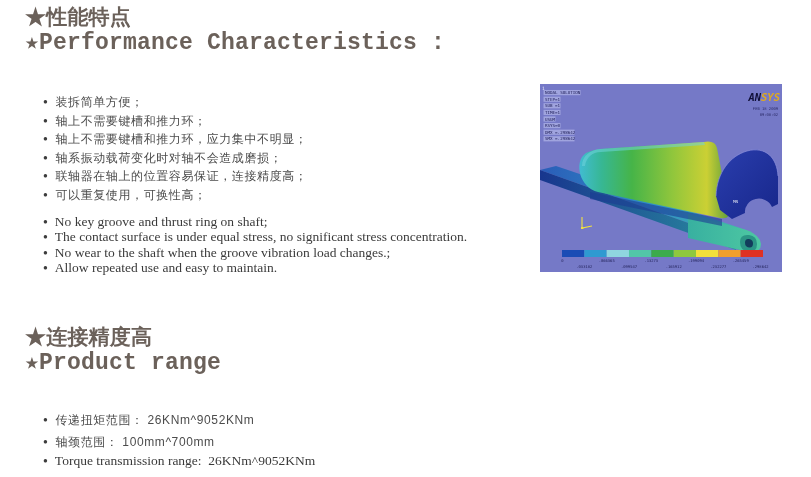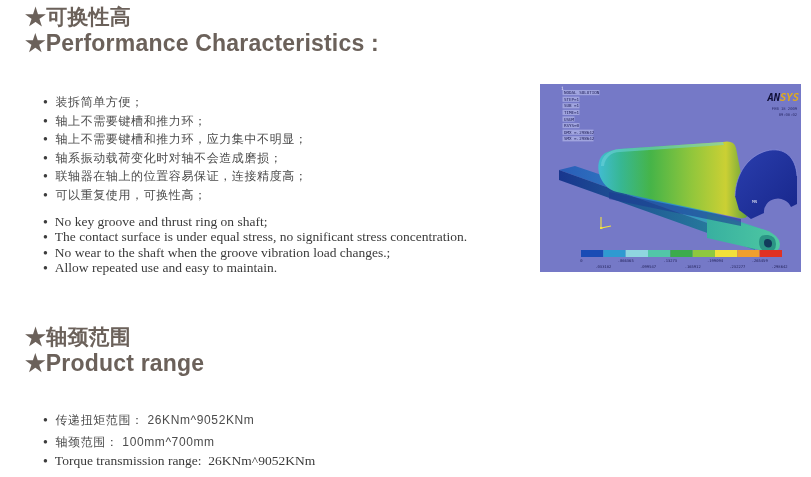--- a/index.html
+++ b/index.html
@@ -7,44 +7,44 @@
     width:811px;height:477px;position:relative;background:#ffffff;
     overflow:hidden;font-family:"Liberation Sans",sans-serif;
   }
   .abs{position:absolute;}
   .title{
     left:25px;color:#6b615a;font-weight:bold;
     font-family:"Liberation Sans",sans-serif;line-height:1.05;
     letter-spacing:0.2px;white-space:pre;
   }
   .title.zh{font-size:21px;}
-  .title.en{font-size:23px;}
+  .title.en{font-size:23px;font-family:Liberation Mono, monospace;}
   ul.blist{list-style:none;margin:16px;padding:0;left:27px;}
   ul.blist li{white-space:pre;}
   ul.zh-list li{
     font-size:12px;color:#4c4c4c;line-height:17.6px;letter-spacing:0.6px;
     font-family:"Liberation Sans",sans-serif;
   }
   ul.en-list li{
     font-size:13.5px;color:#3a3a3a;line-height:15.4px;
     font-family:"Liberation Serif","DejaVu Serif",serif;
   }
   ul.zh-range li{line-height:21px;}
   ul.en-range li{line-height:16px;}
   .dot{font-size:8px;vertical-align:2px;margin-right:7px;color:#3c3c3c;}
   .ansys-box{
-    left:540px;top:84px;width:219px;height:188px;background:#7579c7;padding-left:19px;
+    left:540px;top:84px;width:219px;height:188px;background:#7579c7;
   }
   .ansys-box svg{display:block;}
   text{font-family:"DejaVu Sans Mono",monospace;}
 </style>
 </head>
 <body>
 
-<div class="abs title zh" style="top:6px">★可换性高</div>
+<div class="abs title zh" style="top:6px">★性能特点</div>
 <div class="abs title en" style="top:31px">★Performance Characteristics :</div>
 
 <ul class="abs blist zh-list" style="top:77px">
   <li><span class="dot">●</span><span>装拆简单方便；</span></li>
   <li><span class="dot">●</span><span>轴上不需要键槽和推力环；</span></li>
   <li><span class="dot">●</span><span>轴上不需要键槽和推力环，应力集中不明显；</span></li>
   <li><span class="dot">●</span><span>轴系振动载荷变化时对轴不会造成磨损；</span></li>
   <li><span class="dot">●</span><span>联轴器在轴上的位置容易保证，连接精度高；</span></li>
   <li><span class="dot">●</span><span>可以重复使用，可换性高；</span></li>
 </ul>
@@ -154,21 +154,21 @@
     <text x="200.7" y="178" text-anchor="middle">.265459</text>
     <text x="44.3" y="184" text-anchor="middle">.033182</text>
     <text x="89.0" y="184" text-anchor="middle">.099547</text>
     <text x="133.7" y="184" text-anchor="middle">.165912</text>
     <text x="178.3" y="184" text-anchor="middle">.232277</text>
     <text x="220.5" y="184" text-anchor="middle">.298642</text>
   </g>
 </svg>
 </div>
 
-<div class="abs title zh" style="top:326px">★轴颈范围</div>
+<div class="abs title zh" style="top:326px">★连接精度高</div>
 <div class="abs title en" style="top:351px">★Product range</div>
 
 <ul class="abs blist zh-list zh-range" style="top:393px">
   <li><span class="dot">●</span><span>传递扭矩范围： 26KNm^9052KNm</span></li>
   <li><span class="dot">●</span><span>轴颈范围： 100mm^700mm</span></li>
 </ul>
 
 <ul class="abs blist en-list en-range" style="top:437px">
   <li><span class="dot">●</span><span>Torque transmission range:  26KNm^9052KNm</span></li>
 </ul>

